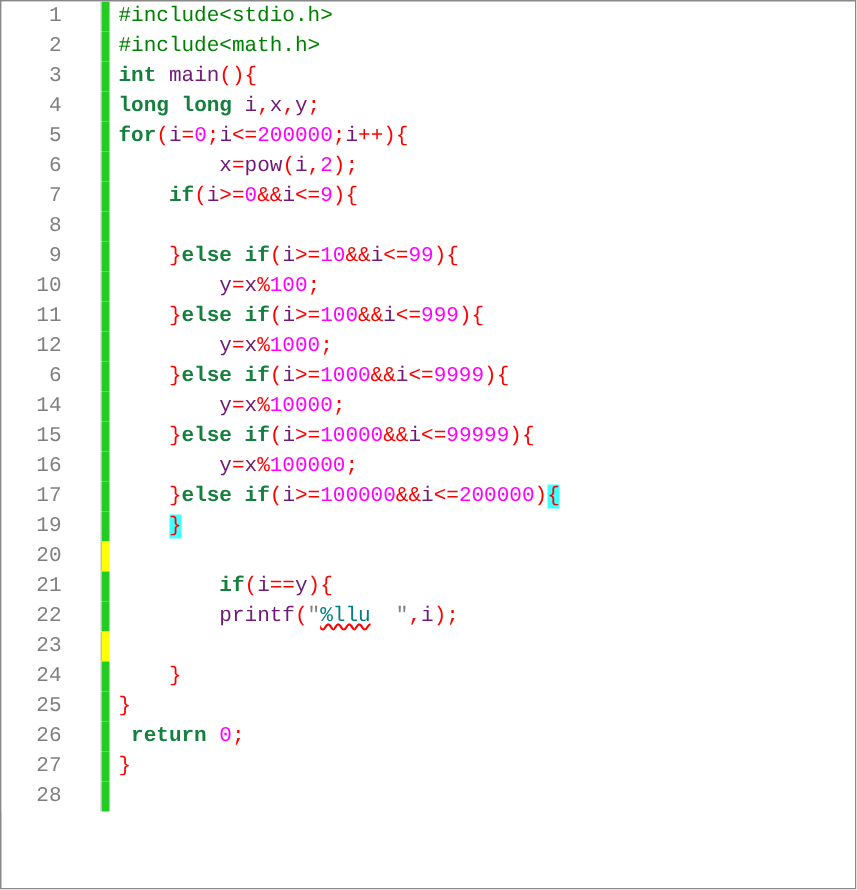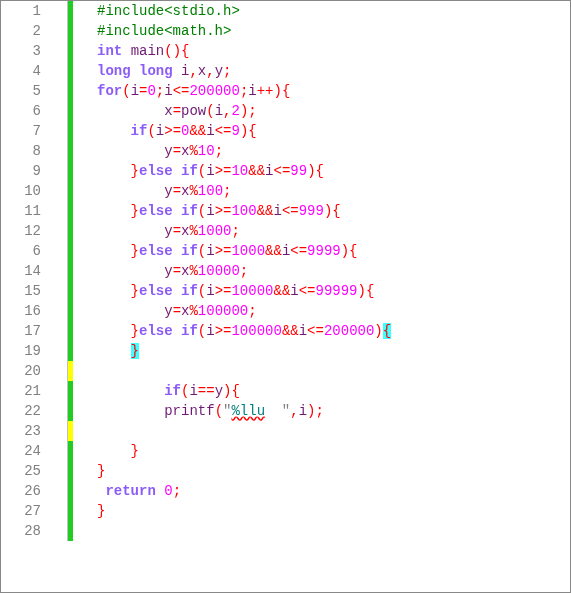--- a/index.html
+++ b/index.html
@@ -37,25 +37,25 @@
     border-right: 1px solid #c0c0c0;
   }
   .change {
     width: 5px;
     background: #22cc22;
   }
   .change.yellow {
     background: #ffff00;
   }
   .code {
-    padding-left: 24px;
+    padding-left: 6px;
     white-space: pre;
   }
   .pp  { color: #008000; } 
-  .kw  { color: #8b5cf6; font-weight: bold; } 
+  .kw  { color: #15803d; font-weight: bold; } 
   .id  { color: #701a75; } 
   .num { color: #ff00ff; } 
   .op  { color: #ff0000; } 
   .str { color: #808080; } 
   .fmt { color: #008080; } 
   .squig { text-decoration: underline wavy #ff0000; text-align: center; }
   .hl { background: #40ffff; }
 </style>
 </head>
 <body>
@@ -100,21 +100,20 @@
     <div class="line">
       <div class="gutter">7</div>
       <div class="fold"></div>
       <div class="change"></div>
       <div class="code">    <span class="kw">if</span><span class="op">(</span><span class="id">i</span><span class="op">&gt;=</span><span class="num">0</span><span class="op">&amp;&amp;</span><span class="id">i</span><span class="op">&lt;=</span><span class="num">9</span><span class="op">){</span></div>
     </div>
     <div class="line">
       <div class="gutter">8</div>
       <div class="fold"></div>
       <div class="change"></div>
-      <div class="code">        <span class="id">y</span><span class="op">=</span><span class="id">x</span><span class="op">%</span><span class="num">10</span><span class="op">;</span></div>
     </div>
     <div class="line">
       <div class="gutter">9</div>
       <div class="fold"></div>
       <div class="change"></div>
       <div class="code">    <span class="op">}</span><span class="kw">else</span> <span class="kw">if</span><span class="op">(</span><span class="id">i</span><span class="op">&gt;=</span><span class="num">10</span><span class="op">&amp;&amp;</span><span class="id">i</span><span class="op">&lt;=</span><span class="num">99</span><span class="op">){</span></div>
     </div>
     <div class="line">
       <div class="gutter">10</div>
       <div class="fold"></div>

